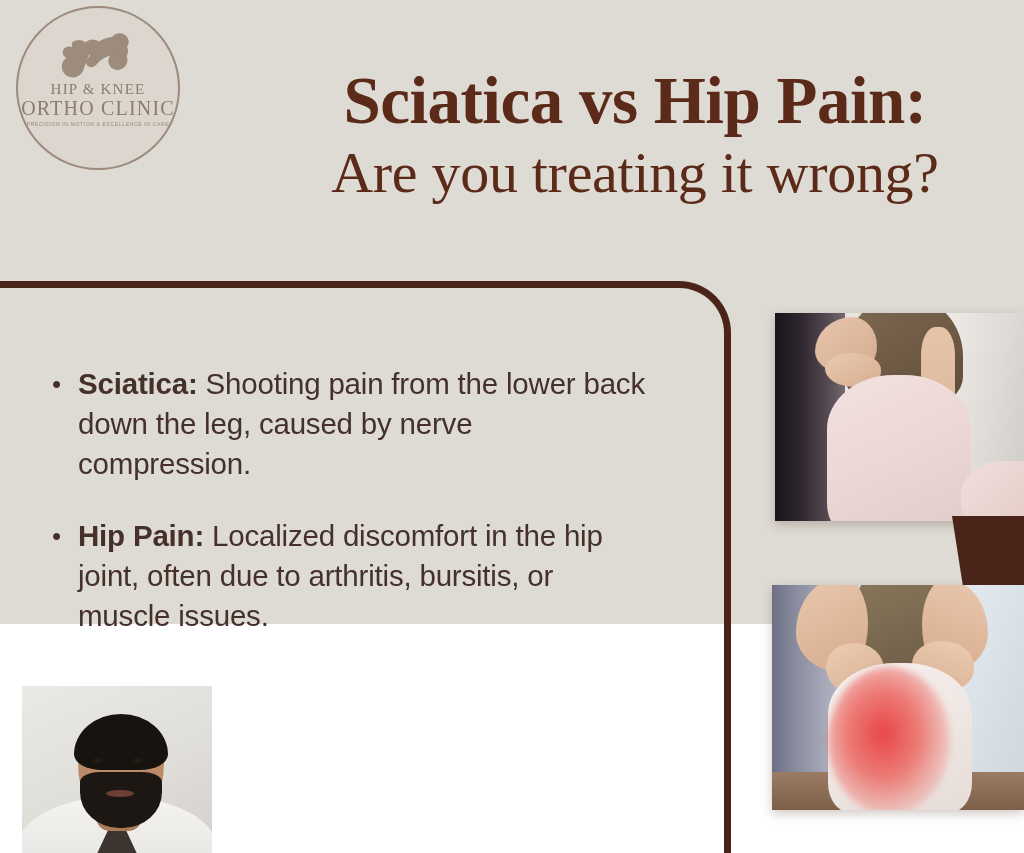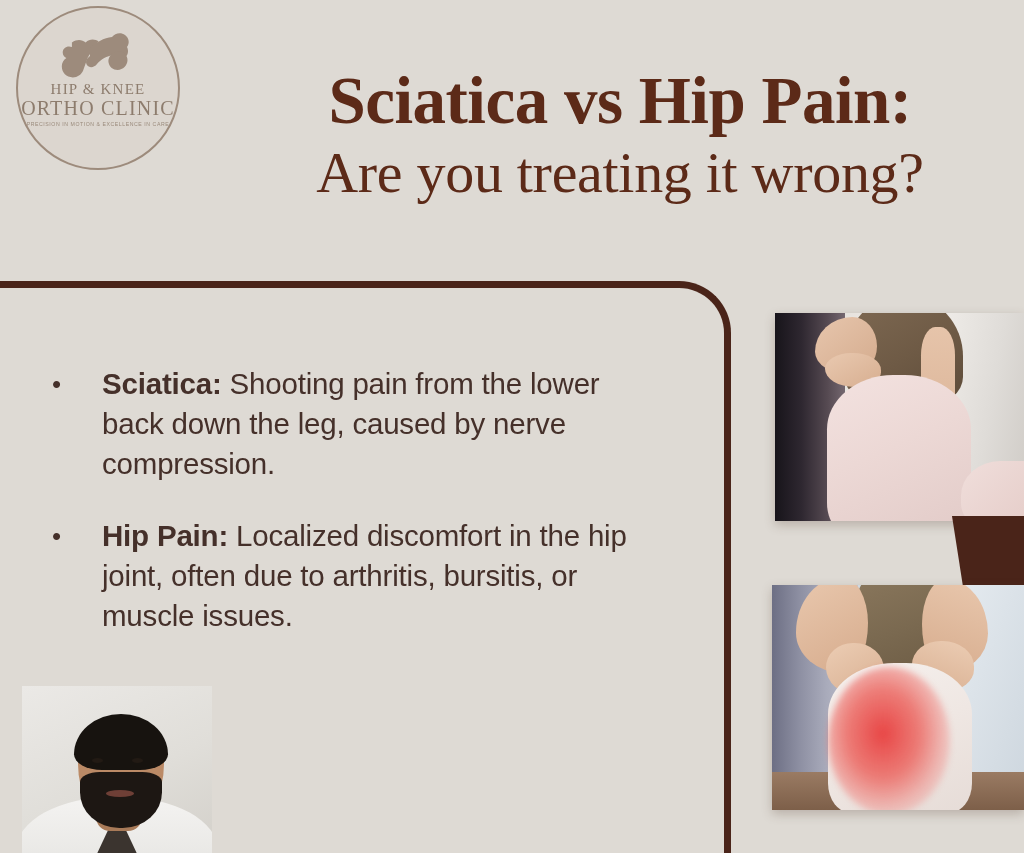--- a/index.html
+++ b/index.html
@@ -3,21 +3,21 @@
 <meta charset="utf-8">
 <style>
   * { margin:0; padding:0; box-sizing:border-box; }
   html, body {
     width:1024px; height:853px;
     font-family:"Liberation Sans", sans-serif;
     overflow:hidden;
   }
   #canvas {
     position:relative;
-    width:1024px; height:853px;
+    width:1024px; height:624px;
     background:#dedad4;
   }
 
   
   .logo-wrap {
     position:absolute; left:16px; top:6px;
     width:164px; height:164px;
   }
   .logo-circle {
     position:absolute; inset:0;
@@ -36,21 +36,21 @@
   .logo-line1 { font-size:15px; line-height:19px; }
   .logo-line2 { font-size:20px; line-height:19px; }
   .logo-tagline {
     font-size:5.2px; letter-spacing:.55px;
     margin-top:3px; color:#9a8a7b;
     font-family:"Liberation Sans", sans-serif;
   }
 
   
   .heading {
-    position:absolute; left:235px; top:62px; width:770px;
+    position:absolute; left:250px; top:62px; width:770px;
     text-align:center;
     font-family:"Liberation Serif", serif;
     color:#5c2a18;
   }
   .heading-1 {
     font-size:67px; font-weight:bold; line-height:76px;
     letter-spacing:-0.5px;
     white-space:nowrap;
   }
   .heading-2 {
@@ -76,21 +76,21 @@
     color:#45302a;
     font-size:29.5px; line-height:40px;
     letter-spacing:-0.2px;
   }
   .bullet-row { display:flex; align-items:flex-start; }
   .bullet-row + .bullet-row { margin-top:32px; }
   .bullet-dot {
     flex:0 0 auto; width:26px;
     font-size:26px; line-height:40px; color:#45302a;
   }
-  .bullet-text { flex:1 1 auto;margin-left:24px; }
+  .bullet-text { flex:1 1 auto; }
   .bullet-term { font-weight:bold; }
 
   
   .photo-top {
     position:absolute; left:775px; top:313px;
     width:249px; height:208px;
     overflow:hidden;
     box-shadow:0 4px 10px rgba(90,70,55,.28);
     background:#cfc6bd;
   }

